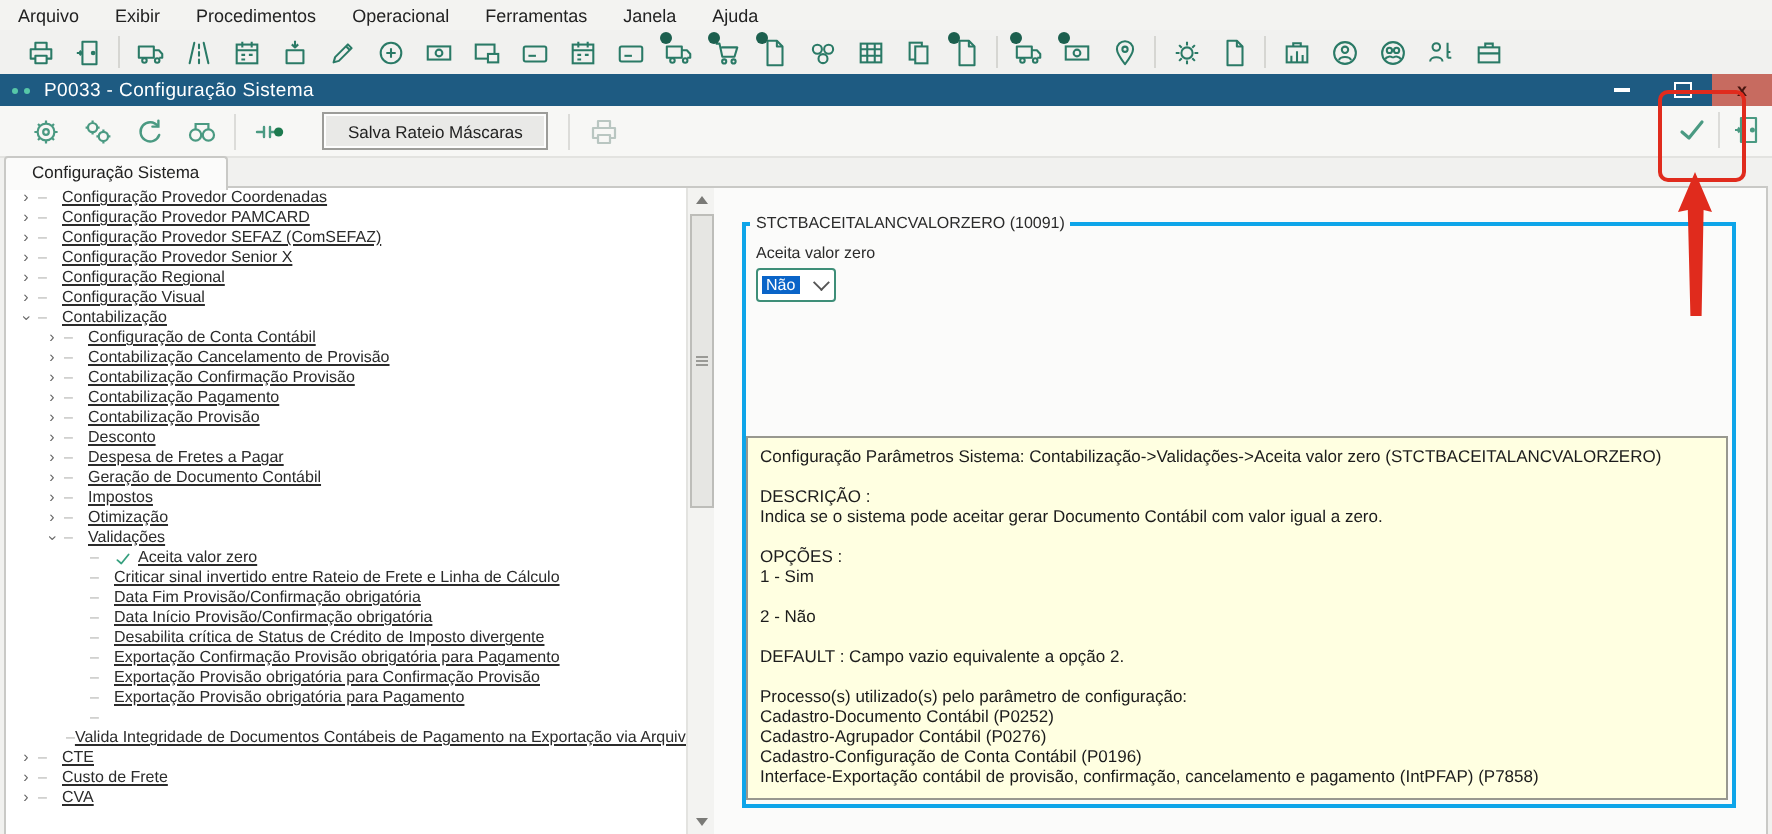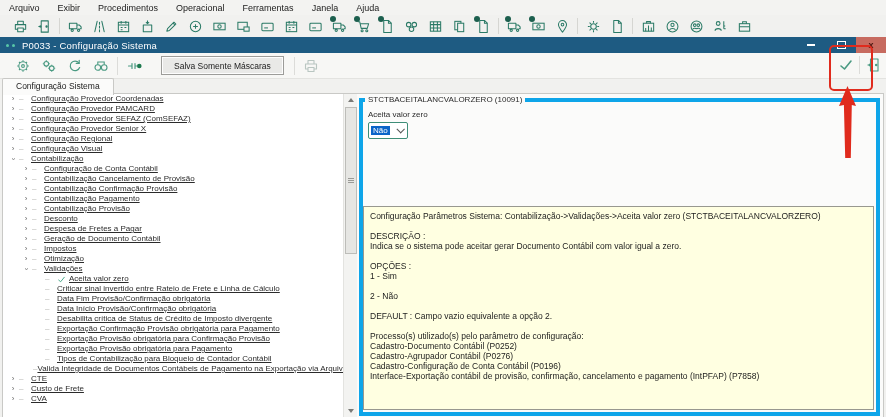--- a/index.html
+++ b/index.html
@@ -68,22 +68,22 @@
   .sarrow.up{top:0;}
   .sarrow.down{bottom:0;}
   .sarrow i{width:0;height:0;border-left:3px solid transparent;border-right:3px solid transparent;}
   .sarrow.up i{border-bottom:4px solid #7a7a77;}
   .sarrow.down i{border-top:4px solid #7a7a77;}
   .sthumb{position:absolute;left:1px;top:13px;width:10px;height:145px;background:#e6e6e3;
           border:1px solid #bdbdb9;display:flex;align-items:center;justify-content:center;}
   .grip{width:6px;height:5px;background:repeating-linear-gradient(#9a9a96 0 1px,transparent 1px 2px);}
   
   .rightpanel{position:absolute;left:356px;right:0;top:0;bottom:0;}
-  .rightpanel fieldset{position:absolute;left:0;right:3px;top:1px;bottom:1px;margin:0;padding:0;
-                       border:4px solid #0ea5e9;}
+  .rightpanel fieldset{position:absolute;left:0;right:3px;top:1px;bottom:1px;margin:12px;padding:0;
+                       border:2px solid #0ea5e9;}
   .rightpanel legend{font-size:8px;color:#2b2b2b;margin-left:2px;padding:0 3px;background:#fbfbfa;}
   .field-label{position:absolute;left:5px;top:6px;font-size:8px;color:#2b2b2b;}
   .combo{position:absolute;left:5px;top:18px;width:38px;height:15px;background:#fff;
          border:1px solid #3e8e78;border-radius:2px;display:flex;align-items:center;cursor:pointer;}
   .combo-val{margin-left:2px;padding:0 2px;font-size:8px;background:var(--selblue,#0a64c8);color:#fff;}
   .combo-arrow{position:absolute;right:4px;top:4px;width:5px;height:5px;border-right:1px solid #555;
                border-bottom:1px solid #555;transform:rotate(45deg) translateY(-1px);}
   .memo{position:absolute;left:0;right:2px;top:102px;bottom:2px;background:var(--memobg,#ffffe1);
         border:1px solid #98988f;font-size:8.5px;line-height:10px;color:#1c1c1c;
         padding:4px 6px;white-space:pre-wrap;overflow:hidden;}
@@ -503,21 +503,21 @@
         </span>
         <span class="wt-sep"></span>
         <span class="wt-group">
           <span class="wt-icon">
             <svg>
               <use href="#sym-plug"></use>
             </svg>
           </span>
         </span>
       </span>
-    <button class="btn-masks">Salva Somente Máscaras</button>
+    <button class="btn-masks">Salva Rateio Máscaras</button>
     <span class="wt-sep"></span>
     <span class="wt-group">
       <span class="wt-icon disabled">
           <svg>
             <use href="#sym-printer"></use>
           </svg>
         </span>
     </span>
     <span class="wt-right" id="wt-right">
         <span class="wt-icon">
@@ -673,21 +673,20 @@
           <span class="tree-label">Exportação Provisão obrigatória para Confirmação Provisão</span>
         </div>
         <div class="tree-row" style="padding-left: 30px;">
           <span class="expander"></span>
           <span class="dash">–</span>
           <span class="tree-label">Exportação Provisão obrigatória para Pagamento</span>
         </div>
         <div class="tree-row" style="padding-left: 30px;">
           <span class="expander"></span>
           <span class="dash">–</span>
-          <span class="tree-label">Tipos de Contabilização para Bloqueio de Contador Contábil</span>
         </div>
         <div class="tree-row" style="padding-left: 30px;">
           <span class="expander"></span>
           <span class="dash">–</span>
           <span class="tree-label">Valida Integridade de Documentos Contábeis de Pagamento na Exportação via Arquivo Tex</span>
         </div>
         <div class="tree-row" style="padding-left: 4px;">
           <span class="expander">›</span>
           <span class="dash">–</span>
           <span class="tree-label">CTE</span>

